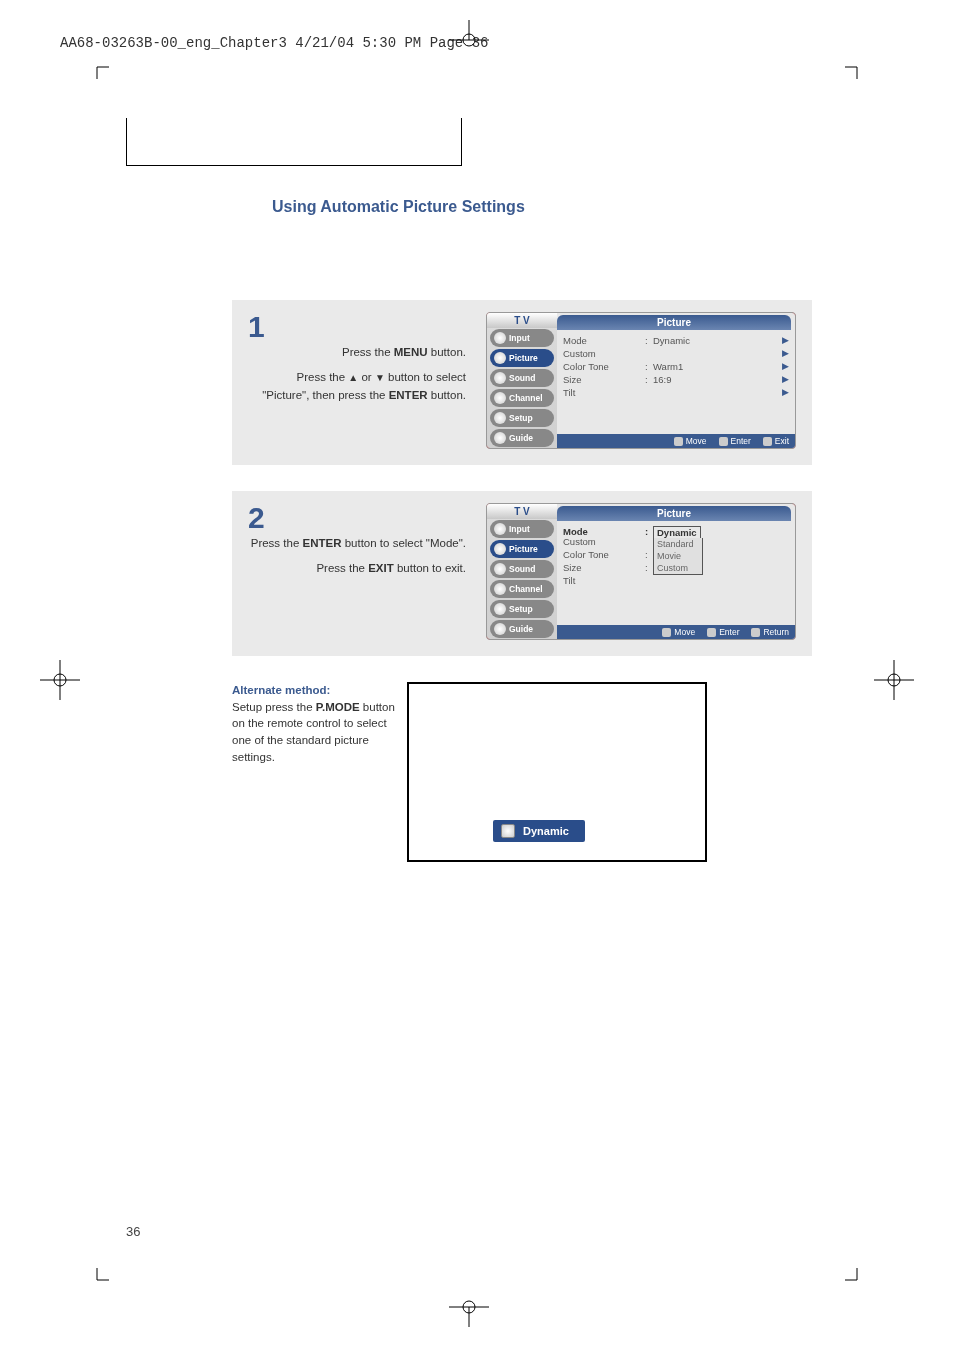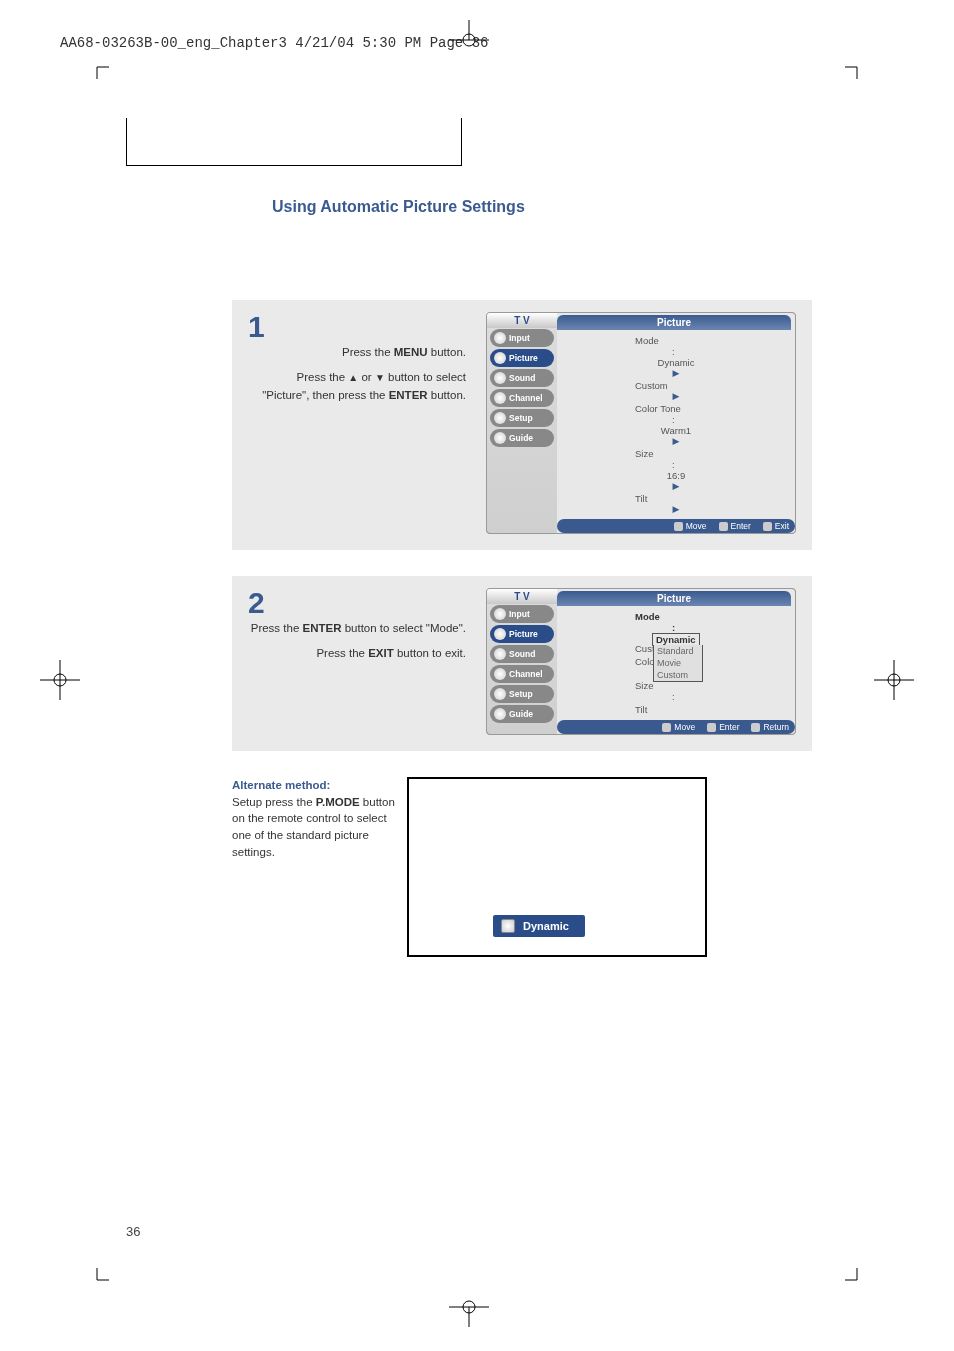--- a/index.html
+++ b/index.html
@@ -152,22 +152,21 @@
   }
   .osd-body {
     flex: 1;
     padding: 2px 6px 4px 6px;
   }
   .osd-row {
     display: flex;
     font-size: 9.5px;
     color: #555;
     padding: 1px 0;
-    align-items: center;
-    flex-direction: column;
+    align-items: flex-start;
   }
   .osd-row .label { width: 82px; }
   .osd-row .colon { width: 8px; }
   .osd-row .val { flex: 1; }
   .osd-row .arrow { color:#3b5a8f; font-size:9px; }
   .osd-row.highlight {
     color: #333;
     font-weight: bold;
   }
   .osd-row .val-box {
@@ -192,21 +191,20 @@
     padding: 1px 3px;
   }
   .osd-footer {
     background: #3a5a8f;
     color: #fff;
     font-size: 8.5px;
     padding: 2px 6px;
     display: flex;
     justify-content: flex-end;
     gap: 12px;
-    border-radius: 7px;
   }
   .osd-footer span { display: flex; align-items: center; gap: 3px; }
   .foot-icon {
     width: 9px; height: 9px;
     background: #ccc;
     border-radius: 2px;
     display: inline-block;
   }
 
   .alt-block {

